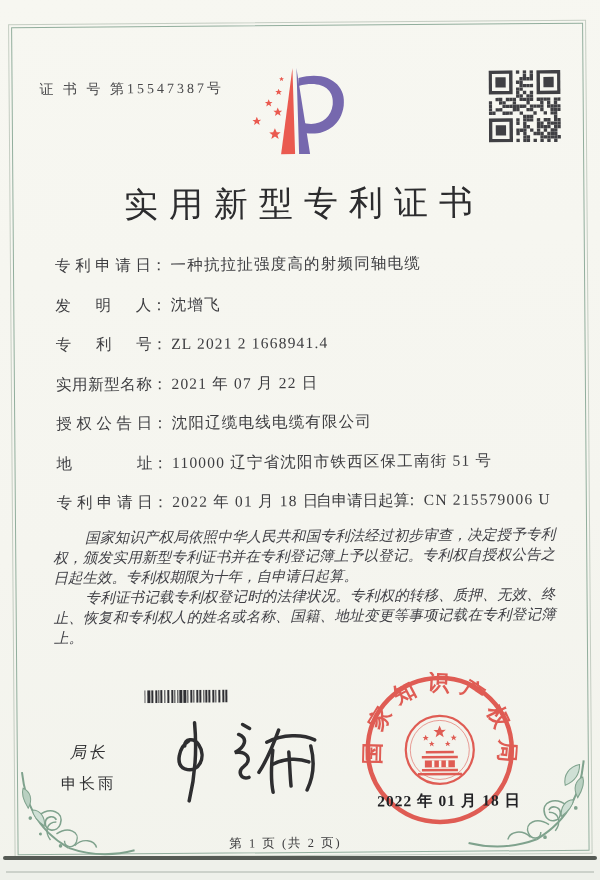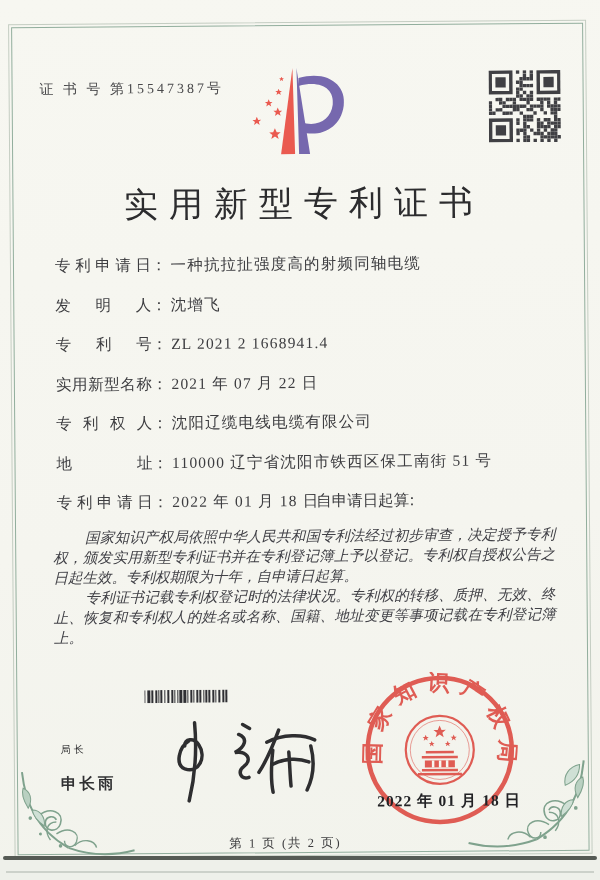--- a/index.html
+++ b/index.html
@@ -23,22 +23,22 @@
   .flabel{display:inline-block;width:96px;text-align:justify;text-align-last:justify;
         letter-spacing:0;}
   .flabel2{display:inline-block;width:88px;text-align:justify;text-align-last:justify;}
   .fcolon{display:inline-block;margin-right:4px;}
   .fvalue{letter-spacing:1.2px;}
   .fvalue-fixed{display:inline-block;width:134px;letter-spacing:1.2px;}
   .gap2{display:inline-block;width:10px;}
   .body-text{position:absolute;left:52px;right:46px;top:526px;font-size:14.5px;
         line-height:20px;color:#404046;text-align:justify;font-style:italic;}
   .body-text p{margin:0;text-indent:2.2em;}
-  .signer-title{position:absolute;left:58px;top:741px;font-size:10px;letter-spacing:3px;color:#303032;}
-  .signer-name{position:absolute;left:58px;top:772px;font-size:15.5px;letter-spacing:3px;color:#303032;font-weight:bold;}
+  .signer-title{position:absolute;left:67px;top:741px;font-size:16px;letter-spacing:3px;color:#303032;font-style:italic;}
+  .signer-name{position:absolute;left:58px;top:772px;font-size:15.5px;letter-spacing:3px;color:#303032;}
   .barcode{position:absolute;left:142px;top:689px;width:84px;height:13px;}
   .signature{position:absolute;left:158px;top:712px;width:165px;height:95px;}
   .seal{position:absolute;left:359px;top:673px;width:156px;height:156px;opacity:.9;
         mix-blend-mode:multiply;}
   .seal-date{position:absolute;left:374px;top:792px;font-size:15.5px;font-weight:600;
         letter-spacing:1px;color:#222225;}
   .footer{position:absolute;left:0;right:36px;top:835px;text-align:center;font-size:12.5px;
         letter-spacing:2px;color:#3b3b3d;}
   .flourish-left{position:absolute;left:13px;top:764px;width:120px;height:96px;}
   .flourish-right{position:absolute;right:13px;top:752px;width:124px;height:108px;transform:scaleX(-1);}
@@ -250,36 +250,37 @@
         <span class="flabel">专利号</span>
           <span class="fcolon">：</span>
           <span class="fvalue">ZL 2021 2 1668941.4</span>
       </div>
       <div class="frow">
         <span class="flabel">实用新型名称</span>
           <span class="fcolon">：</span>
           <span class="fvalue">2021 年 07 月 22 日</span>
       </div>
       <div class="frow">
-        <span class="flabel">专利权人</span>
+        <span class="flabel">授权公告日</span>
           <span class="fcolon">：</span>
           <span class="fvalue">沈阳辽缆电线电缆有限公司</span>
       </div>
       <div class="frow">
         <span class="flabel">地址</span>
           <span class="fcolon">：</span>
           <span class="fvalue">110000 辽宁省沈阳市铁西区保工南街 51 号</span>
       </div>
       <div class="frow">
         <span class="flabel">专利申请日</span>
           <span class="fcolon">：</span>
           <span class="fvalue-fixed">2022 年 01 月 18 日</span>
           <span class="gap2"></span>
           <span class="flabel2">自申请日起算</span>
           <span class="fcolon">：</span>
+          <span class="fvalue">CN 215579006 U</span>
       </div>
     </div>
 
     <div class="body-text">
       <p>国家知识产权局依照中华人民共和国专利法经过初步审查，决定授予专利权，颁发实用新型专利证书并在专利登记簿上予以登记。专利权自授权公告之日起生效。专利权期限为十年，自申请日起算。</p>
       <p>专利证书记载专利权登记时的法律状况。专利权的转移、质押、无效、终止、恢复和专利权人的姓名或名称、国籍、地址变更等事项记载在专利登记簿上。</p>
     </div>
 
     <svg class="barcode" viewBox="0 0 84 13">
       <g id="bcg" fill="#2f2f33">

